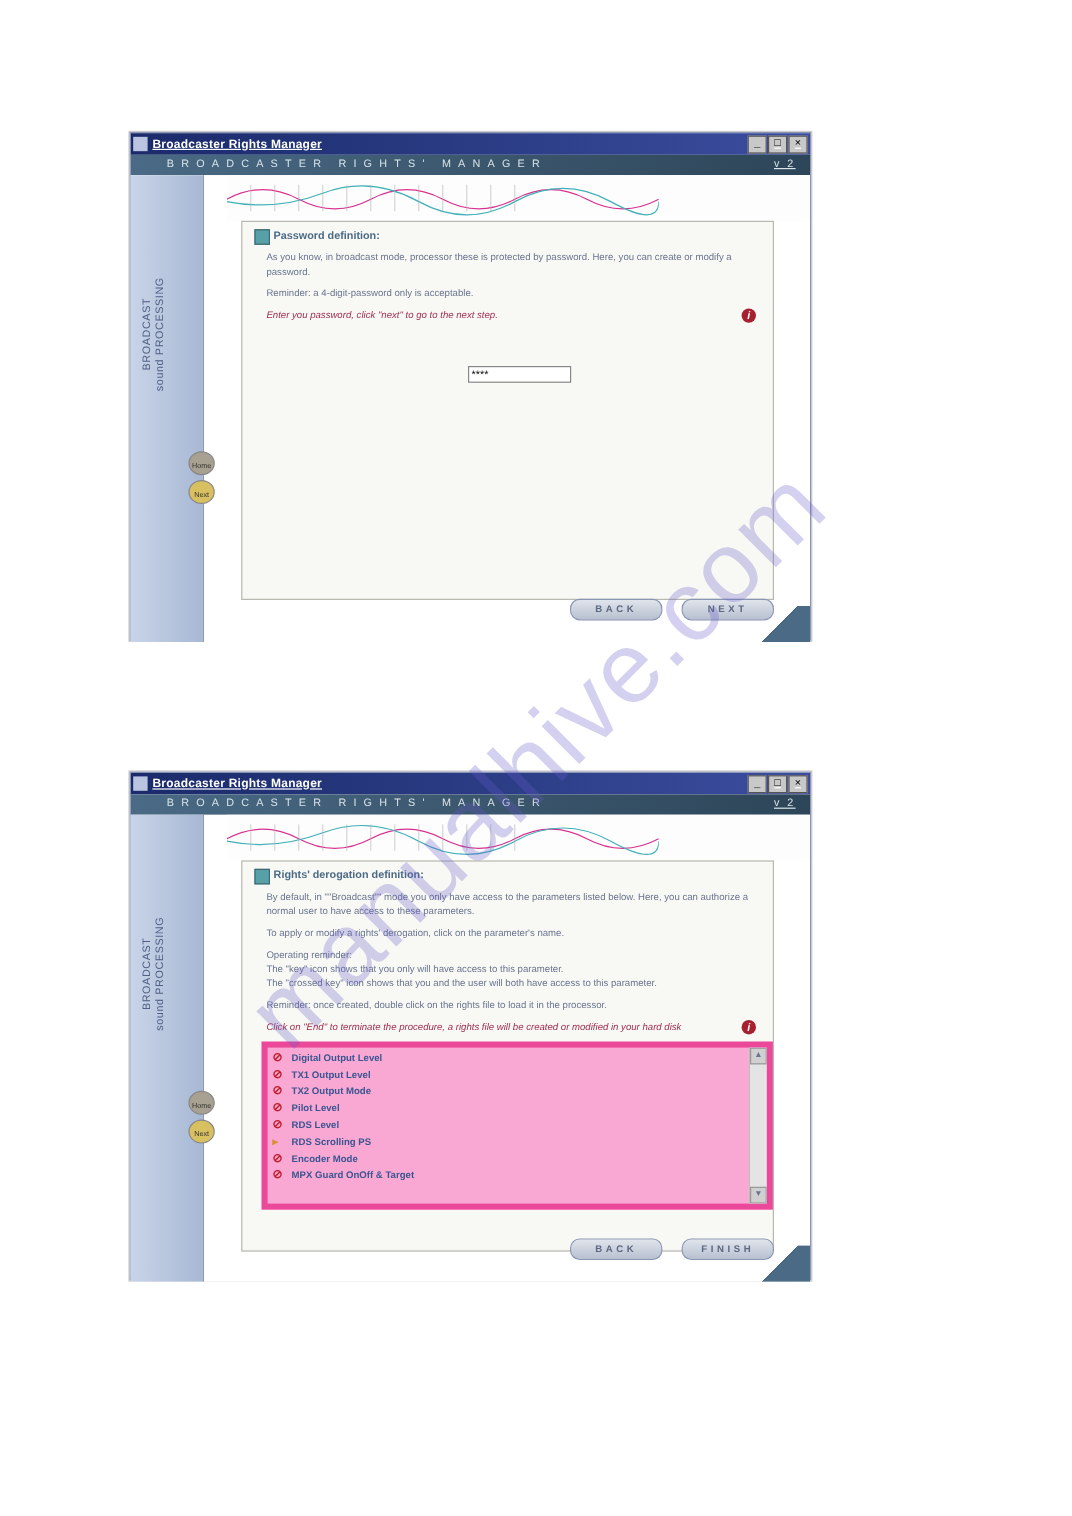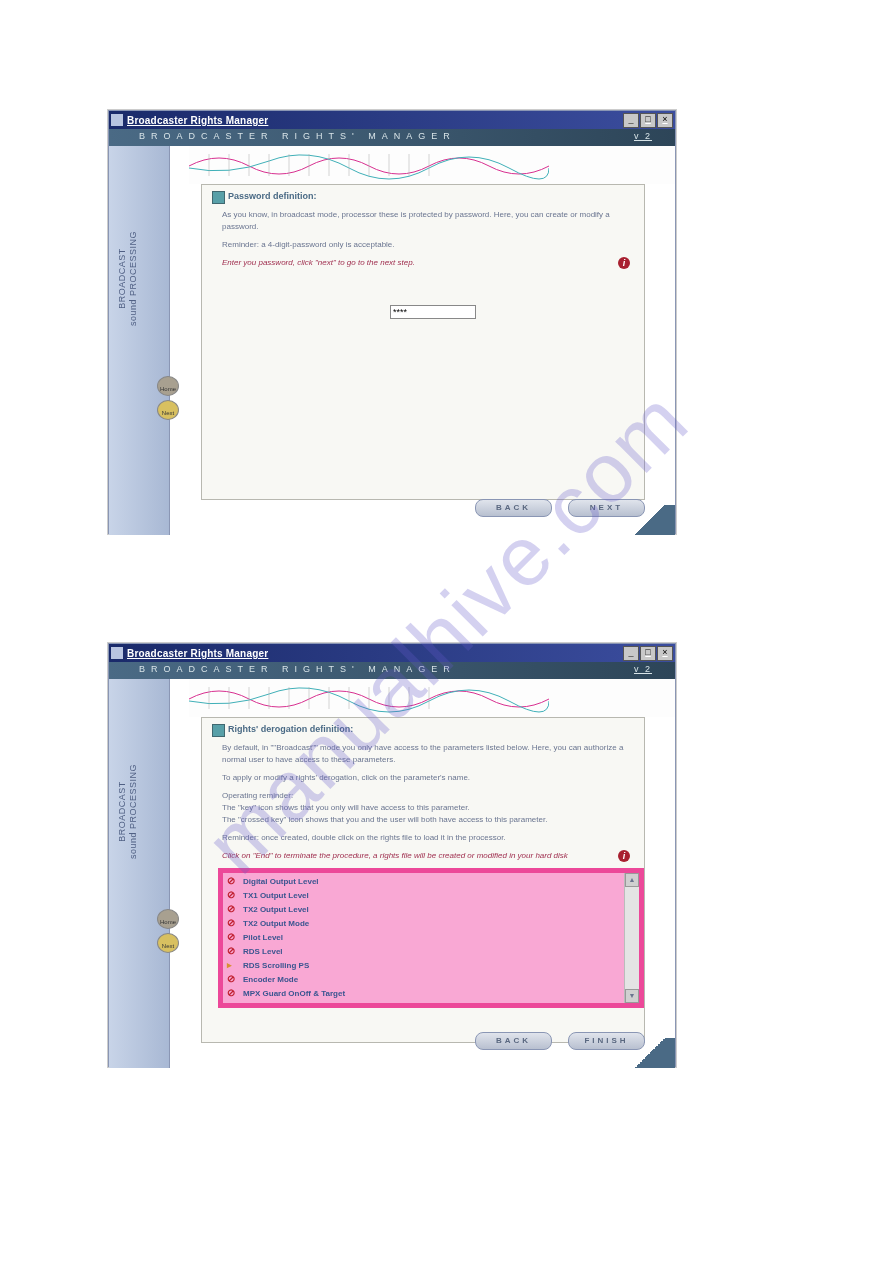--- a/index.html
+++ b/index.html
@@ -81,21 +81,21 @@
     color: #d8e4e8;
     font-size: 9px;
     letter-spacing: 6px;
     text-align: left;
     padding: 2px 0 0 30px;
     position: relative;
     font-weight: 500;
   }
   .banner .ver {
     position: absolute;
-    right: 23px;
+    right: 12px;
     top: 2px;
     letter-spacing: 2px;
     font-size: 9px;
     text-decoration: underline;
   }
 
   .body-area {
     position: relative;
     height: calc(100% - 18px - 15px);
     background: #fff;
@@ -463,21 +463,20 @@
         <p>Reminder: once created, double click on the rights file to load it in the processor.</p>
         <p class="instruction">
           <span>Click on "End" to terminate the procedure, a rights file will be created or modified in your hard disk</span>
           <span class="info-icon">i</span>
         </p>
 
         <div class="rights-list-wrap">
           <div class="rights-list" id="rights-list">
               <div class="rights-item"><span class="ricon key"></span><span>Digital Output Level</span></div>
               <div class="rights-item"><span class="ricon key"></span><span>TX1 Output Level</span></div>
-              <div class="rights-item"><span class="ricon key"></span><span>TX2 Output Level</span></div>
               <div class="rights-item"><span class="ricon key"></span><span>TX2 Output Mode</span></div>
               <div class="rights-item"><span class="ricon key"></span><span>Pilot Level</span></div>
               <div class="rights-item"><span class="ricon key"></span><span>RDS Level</span></div>
               <div class="rights-item"><span class="ricon folder"></span><span>RDS Scrolling PS</span></div>
               <div class="rights-item"><span class="ricon key"></span><span>Encoder Mode</span></div>
               <div class="rights-item"><span class="ricon key"></span><span>MPX Guard OnOff &amp; Target</span></div>
             </div>
           <div class="scroll-track">
             <div class="scroll-btn">▲</div>
             <div class="scroll-btn bottom">▼</div>

